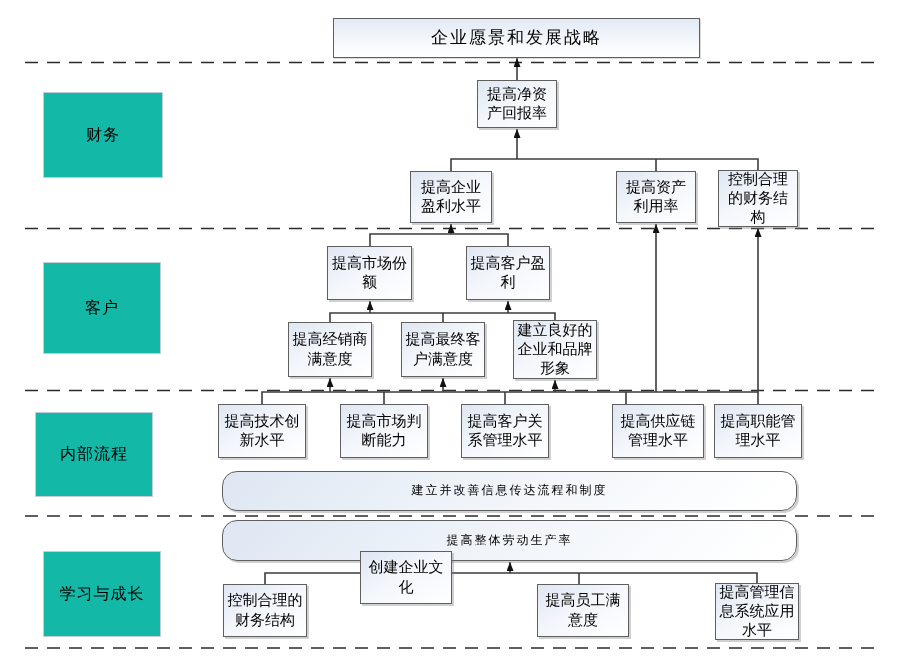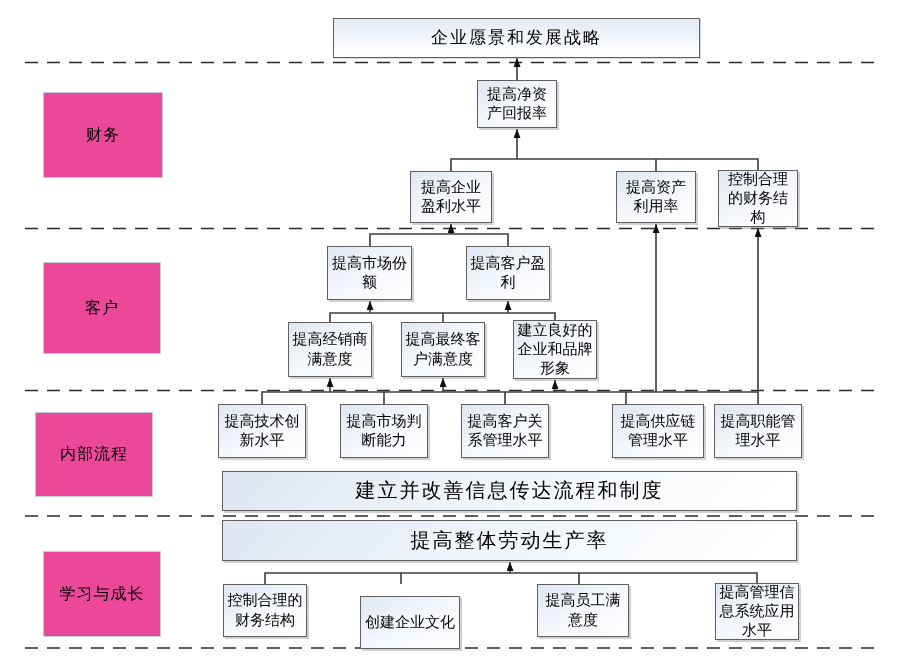--- a/index.html
+++ b/index.html
@@ -35,29 +35,30 @@
     color: #000000;
     padding: 19px 3px;
   }
   .node-title {
     font-size: 17px;
     letter-spacing: 2px;
     background: linear-gradient(to bottom, #e3eaf5 0%, #fbfcfe 80%, #ffffff 100%);
     box-shadow: 1px 1px 0 rgba(140,140,140,0.3);
   }
   .node-wide {
-    font-size: 20px;
+    font-size: 12px;
     letter-spacing: 2px;
     background: linear-gradient(135deg, #dde6f2 0%, #eef3f9 40%, #ffffff 95%);
+    border-radius: 15px;
   }
   .lane-label {
     position: absolute;
     box-sizing: border-box;
     border: 1px solid #c3cddc;
-    background: #ec4899;
+    background: #14b8a6;
     display: flex;
     align-items: center;
     justify-content: center;
     text-align: center;
     font-size: 16px;
     letter-spacing: 1px;
     color: #000000;
   }
 </style>
 </head>
@@ -126,17 +127,17 @@
 
   <div class="node" style="left:218px;top:404px;width:88px;height:54px">提高技术创新水平</div>
   <div class="node" style="left:340px;top:404px;width:88px;height:54px">提高市场判断能力</div>
   <div class="node" style="left:461px;top:404px;width:88px;height:54px">提高客户关系管理水平</div>
   <div class="node" style="left:612px;top:404px;width:92px;height:54px">提高供应链管理水平</div>
   <div class="node" style="left:714px;top:404px;width:88px;height:54px">提高职能管理水平</div>
   <div class="node node-wide" style="left:222px;top:471px;width:575px;height:39px">建立并改善信息传达流程和制度</div>
 
   <div class="node node-wide" style="left:222px;top:520px;width:575px;height:41px">提高整体劳动生产率</div>
   <div class="node" style="left:223px;top:584px;width:84px;height:53px">控制合理的财务结构</div>
-  <div class="node" style="left:360px;top:596px;width:100px;height:53px">创建企业文化</div>
+  <div class="node" style="left:360px;top:551px;width:92px;height:53px">创建企业文化</div>
   <div class="node" style="left:537px;top:584px;width:92px;height:53px">提高员工满意度</div>
   <div class="node" style="left:715px;top:583px;width:84px;height:57px">提高管理信息系统应用水平</div>
 
 </div>
 
 </body></html>

